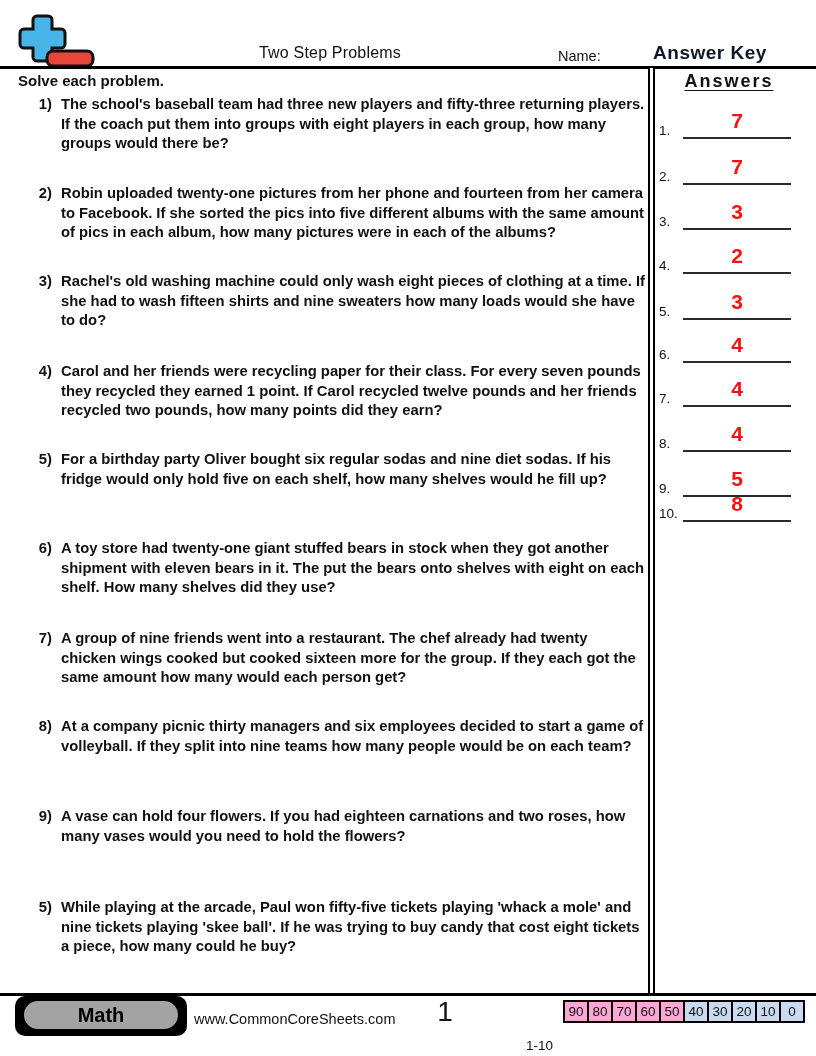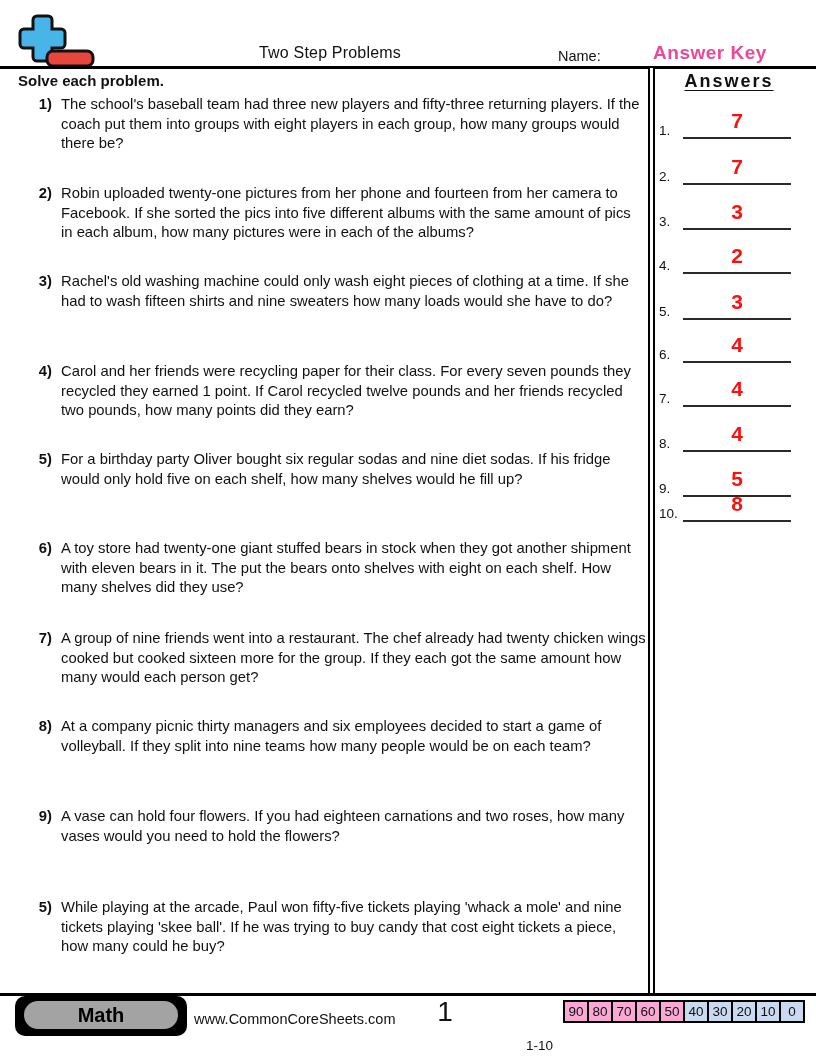--- a/index.html
+++ b/index.html
@@ -10,32 +10,32 @@
   }
   
   .logo { position:absolute; left:16px; top:13px; }
   .title {
     position:absolute; left:0; top:44px; width:660px; text-align:center;
     font-size:16px; font-weight:500; letter-spacing:0.2px;
   }
   .name-label { position:absolute; left:558px; top:48px; font-size:14.5px; }
   .name-value {
     position:absolute; left:620px; top:42px; width:180px; text-align:center;
-    font-size:19px; font-weight:bold; color:#ec4899; letter-spacing:0.5px;
+    font-size:19px; font-weight:bold; color:#0f172a; letter-spacing:0.5px;
   }
   .header-rule { position:absolute; left:0; top:66px; width:816px; height:3px; background:#000; }
   .instruction { position:absolute; left:18px; top:72px; font-size:15px; font-weight:bold; }
 
   
   .question {
     position:absolute; left:22px; width:624px; display:flex;
     font-size:14.8px; line-height:19.5px;
   }
   .q-num { font-weight:bold; width:30px; text-align:right; flex-shrink:0; margin-right:9px; }
-  .q-text { flex:1; }
+  .q-text { flex:1;font-weight:bold; }
 
   
   .divider {
     position:absolute; left:648px; top:68px; height:925px; width:3px;
     border-left:2px solid #000; border-right:2px solid #000; background:#fff;
   }
   .answers-heading {
     position:absolute; left:660px; top:71px; width:138px; text-align:center;
     font-size:18px; font-weight:bold; letter-spacing:2px; text-decoration:underline;
     text-underline-offset:3px;

